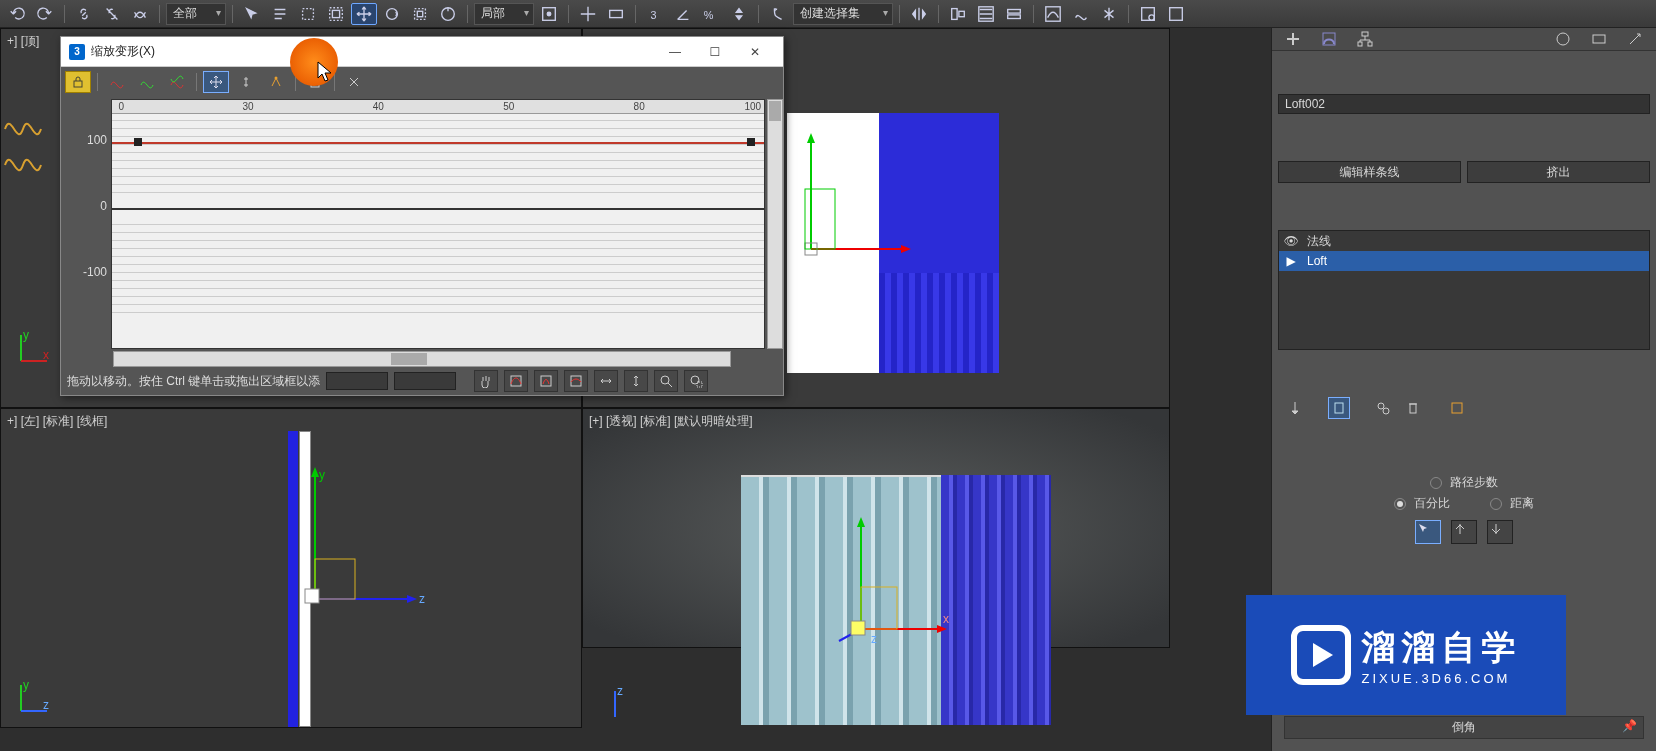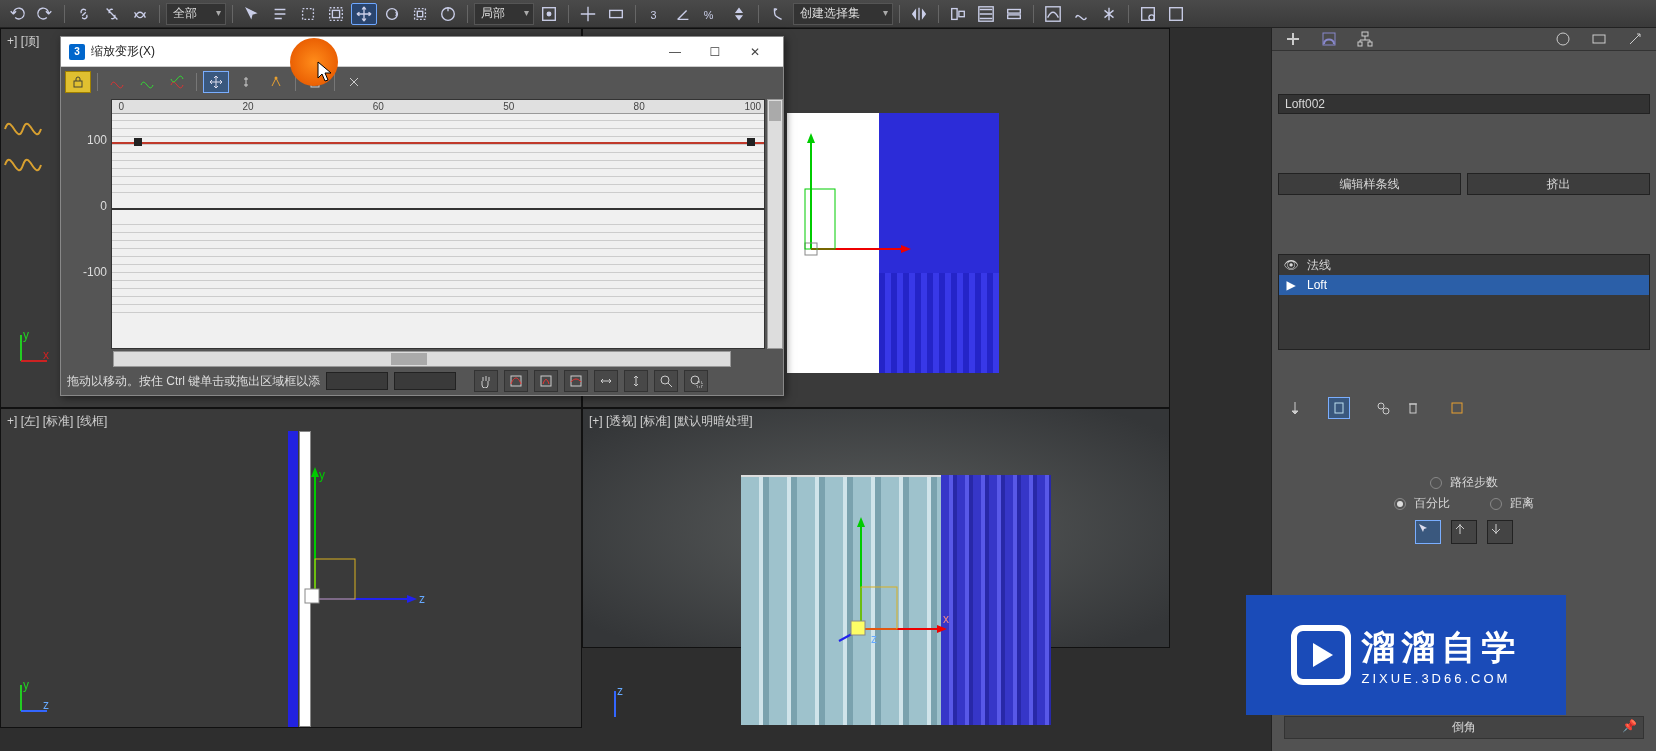--- a/index.html
+++ b/index.html
@@ -38,21 +38,21 @@
   .vp-bl{left:0;top:380px;width:582px;height:320px;}
   .vp-br{left:582px;top:380px;width:588px;height:240px;background:radial-gradient(ellipse at center,#5a5d5d 0%,#343638 90%);text-decoration:underline;}
   
   
   .rpanel{position:absolute;right:0;top:28px;width:385px;bottom:0;background:var(--panel);border-left:1px solid #222;display:flex;flex-direction:column;gap:39px;}
   .rpanel-tabs{height:30px;background:#4b4b4b;display:flex;align-items:center;padding:0 8px;gap:10px;border-bottom:1px solid #333;}
   .rtab{width:26px;height:22px;display:flex;align-items:center;justify-content:center;color:#ccc;}
   .objname{margin:4px 6px;height:22px;background:#333;border:1px solid #222;padding:2px 6px;display:flex;align-items:center;}
   .moddrop{margin:4px 6px;height:22px;background:#444;border:1px solid #222;padding:2px 6px;display:flex;align-items:center;position:relative;}
   .moddrop::after{content:"▾";position:absolute;right:6px;color:#aaa;}
-  .twobtns{display:flex;gap:6px;margin:16px 6px;}
+  .twobtns{display:flex;gap:6px;margin:4px 6px;}
   .twobtns .b{flex:1;height:22px;background:#3d3d3d;border:1px solid #222;display:flex;align-items:center;justify-content:center;}
   .modstack{margin:4px 6px;background:#383838;border:1px solid #222;height:160px;}
   .modrow{height:20px;display:flex;align-items:center;padding:0 4px;gap:8px;}
   .modrow.sel{background:var(--sel);color:#fff;}
   .modrow .eye{width:16px;text-align:center;}
   .modicons{margin:4px 6px;height:28px;display:flex;align-items:center;gap:8px;padding:0 6px;}
   .modicons .slot{width:22px;height:22px;display:flex;align-items:center;justify-content:center;border:1px solid transparent;}
   .modicons .slot.sel{background:#3a587e;border-color:#7aaeff;}
   .params{flex:1;padding:8px 12px;}
   .prow{display:flex;align-items:center;gap:8px;margin:4px 0;justify-content:center;}
@@ -585,22 +585,22 @@
   </div>
   <div class="graph">
     <div class="yaxis">
       <span style="top:36px">100</span>
       <span style="top:102px">0</span>
       <span style="top:168px">-100</span>
     </div>
     <div class="plot">
       <div class="ruler">
         <span style="left:1%">0</span>
-        <span style="left:20%">20</span>
-        <span style="left:40%">60</span>
+        <span style="left:20%">30</span>
+        <span style="left:40%">40</span>
         <span style="left:60%">50</span>
         <span style="left:80%">80</span>
         <span style="left:97%">100</span>
       </div>
 
       <div class="hline" style="top:20px"></div>
         <div class="hline" style="top:28px"></div>
         <div class="hline" style="top:36px"></div>
       <div class="hline" style="top:44px"></div>
         <div class="hline" style="top:52px"></div>

